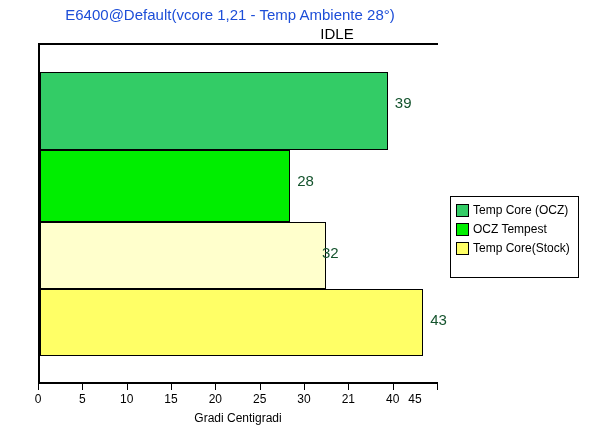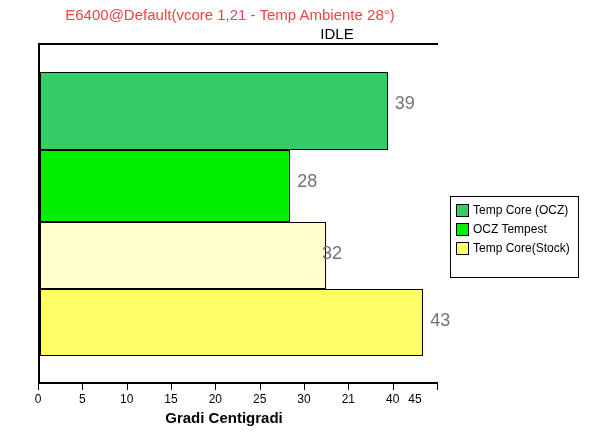--- a/index.html
+++ b/index.html
@@ -18,21 +18,21 @@
 
   
   #chart-title {
     position: absolute;
     left: 0;
     top: 5px;
     width: 460px;
     text-align: center;
     font-size: 15px;
     line-height: 19px;
-    color: #ef4444;
+    color: #1d4ed8;
     white-space: nowrap;
   }
   #chart-subtitle {
     position: absolute;
     left: 0;
     top: 24px;
     width: 600px;
     text-align: center;
     font-size: 15px;
     line-height: 19px;
@@ -67,23 +67,23 @@
 
   
   .bar {
     position: absolute;
     left: 40px;
     border: 1px solid #000000;
     box-sizing: border-box;
   }
   .bar-label {
     position: absolute;
-    font-size: 18px;
+    font-size: 15px;
     line-height: 18px;
-    color: #737373;
+    color: #14532d;
     white-space: nowrap;
   }
 
   
   .tick-mark {
     position: absolute;
     top: 384px;
     width: 1px;
     height: 6px;
     background: #000;
@@ -93,29 +93,28 @@
     top: 392px;
     font-size: 12px;
     line-height: 14px;
     text-align: center;
     width: 30px;
     margin-left: -15px;
     color: #000;
   }
   #x-axis-title {
     position: absolute;
-    left: 24px;
+    left: 38px;
     top: 410px;
     width: 400px;
     text-align: center;
-    font-size: 15px;
+    font-size: 12px;
     line-height: 16px;
     color: #000;
     white-space: nowrap;
-    font-weight: bold;
   }
 
   
   #legend-box {
     position: absolute;
     left: 450px;
     top: 196px;
     width: 129px;
     height: 82px;
     border: 1px solid #000;

